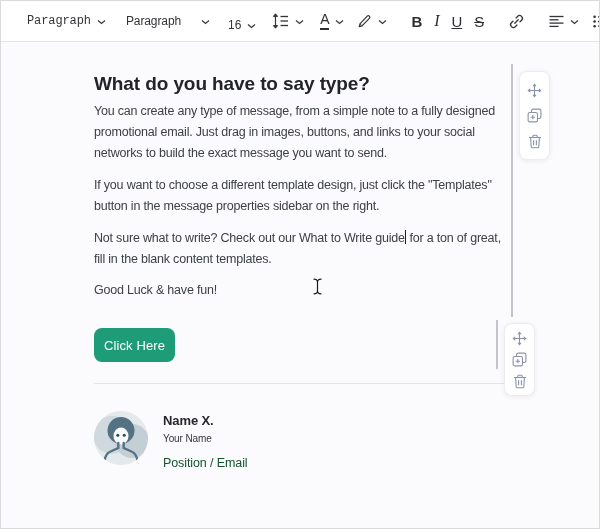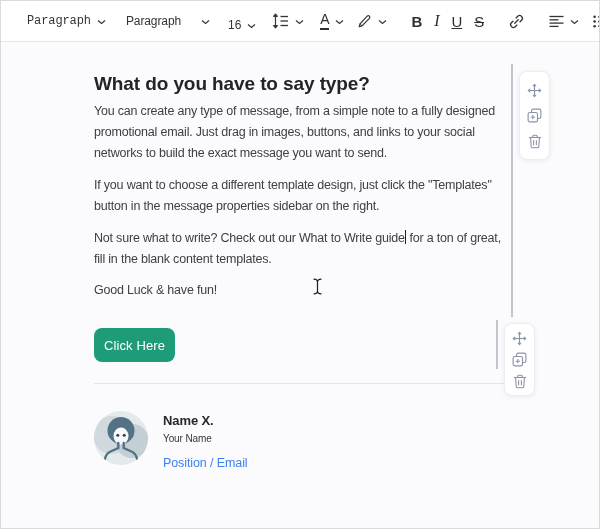--- a/index.html
+++ b/index.html
@@ -55,21 +55,21 @@
     background:#ffffff; border:1px solid #ececf1; border-radius:8px;
     box-shadow:0 1px 5px rgba(40,40,60,0.08);
     display:flex; flex-direction:column; align-items:center; justify-content:space-evenly;
   }
   .card1 { left:518px; top:70px; width:31px; height:89px; }
   .card2 { left:503px; top:322px; width:31px; height:73px; }
   .tool-card .ic { display:flex; cursor:pointer; color:#8b93a8; }
 
   
   .avatar { left:92px; top:409px; width:56px; height:56px; }
-  .sig { left:162px; color:#3b82f6; letter-spacing:-0.1px; }
+  .sig { left:162px; color:#14532d; letter-spacing:-0.1px; }
   .sig-name { top:412px; font-size:13px; font-weight:bold; color:#26282c; }
   .sig-line2 { top:432px; font-size:10px; color:#33373c; }
   .sig-line3 { top:455px; font-size:12.5px; }
 
   .ibeam { left:311px; top:277px; }
 </style>
 </head>
 <body>
 
 <div class="frame">

